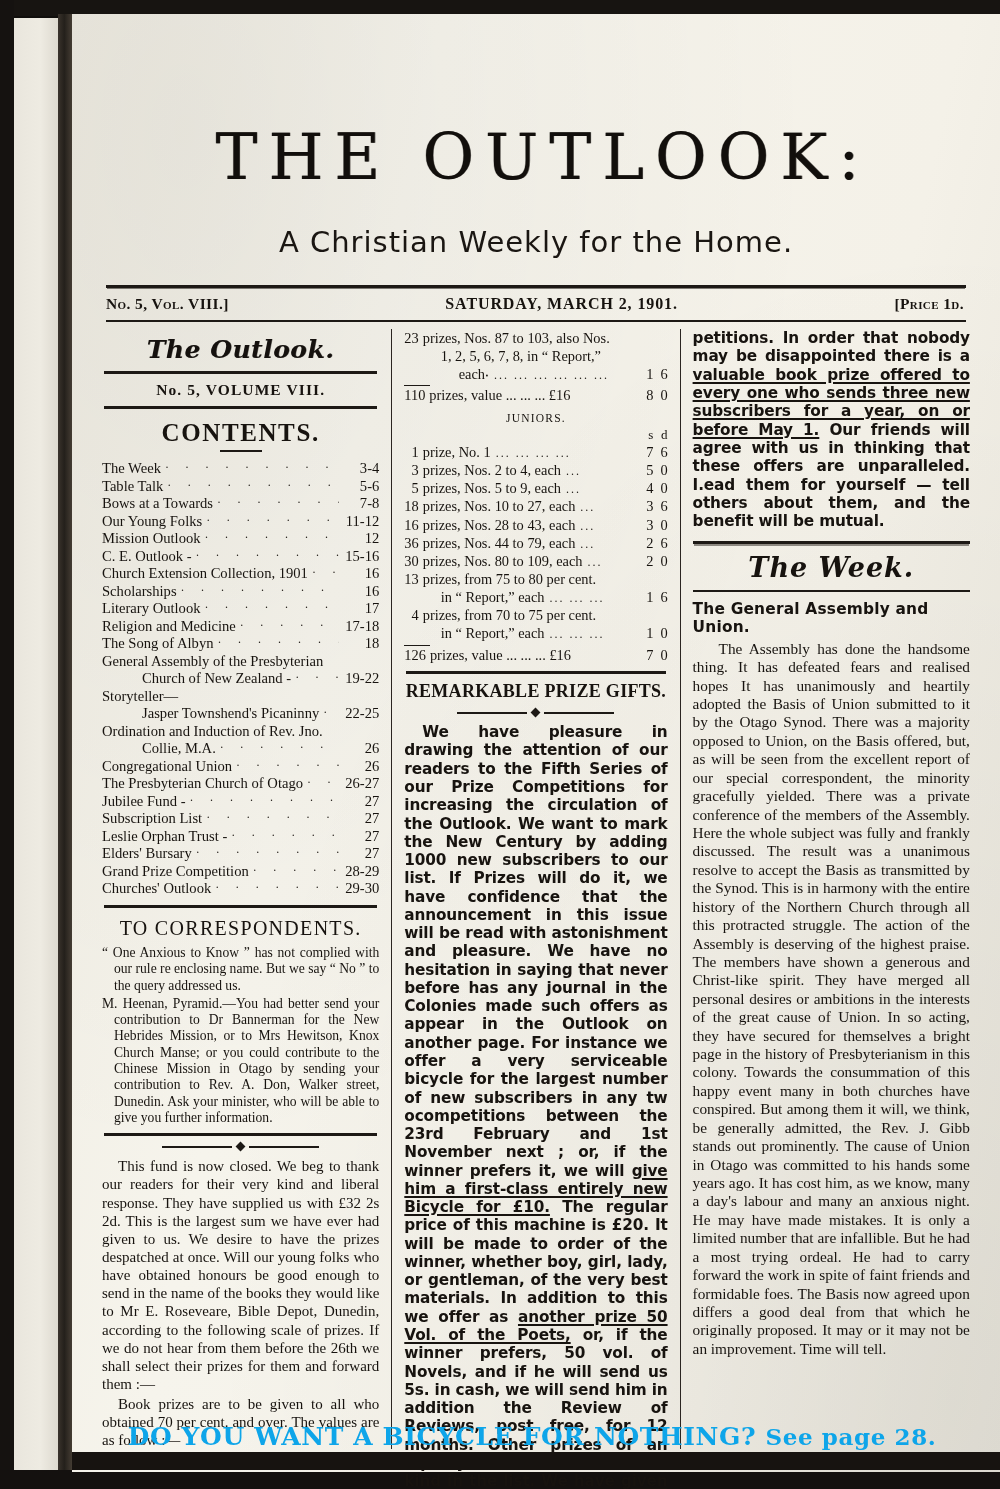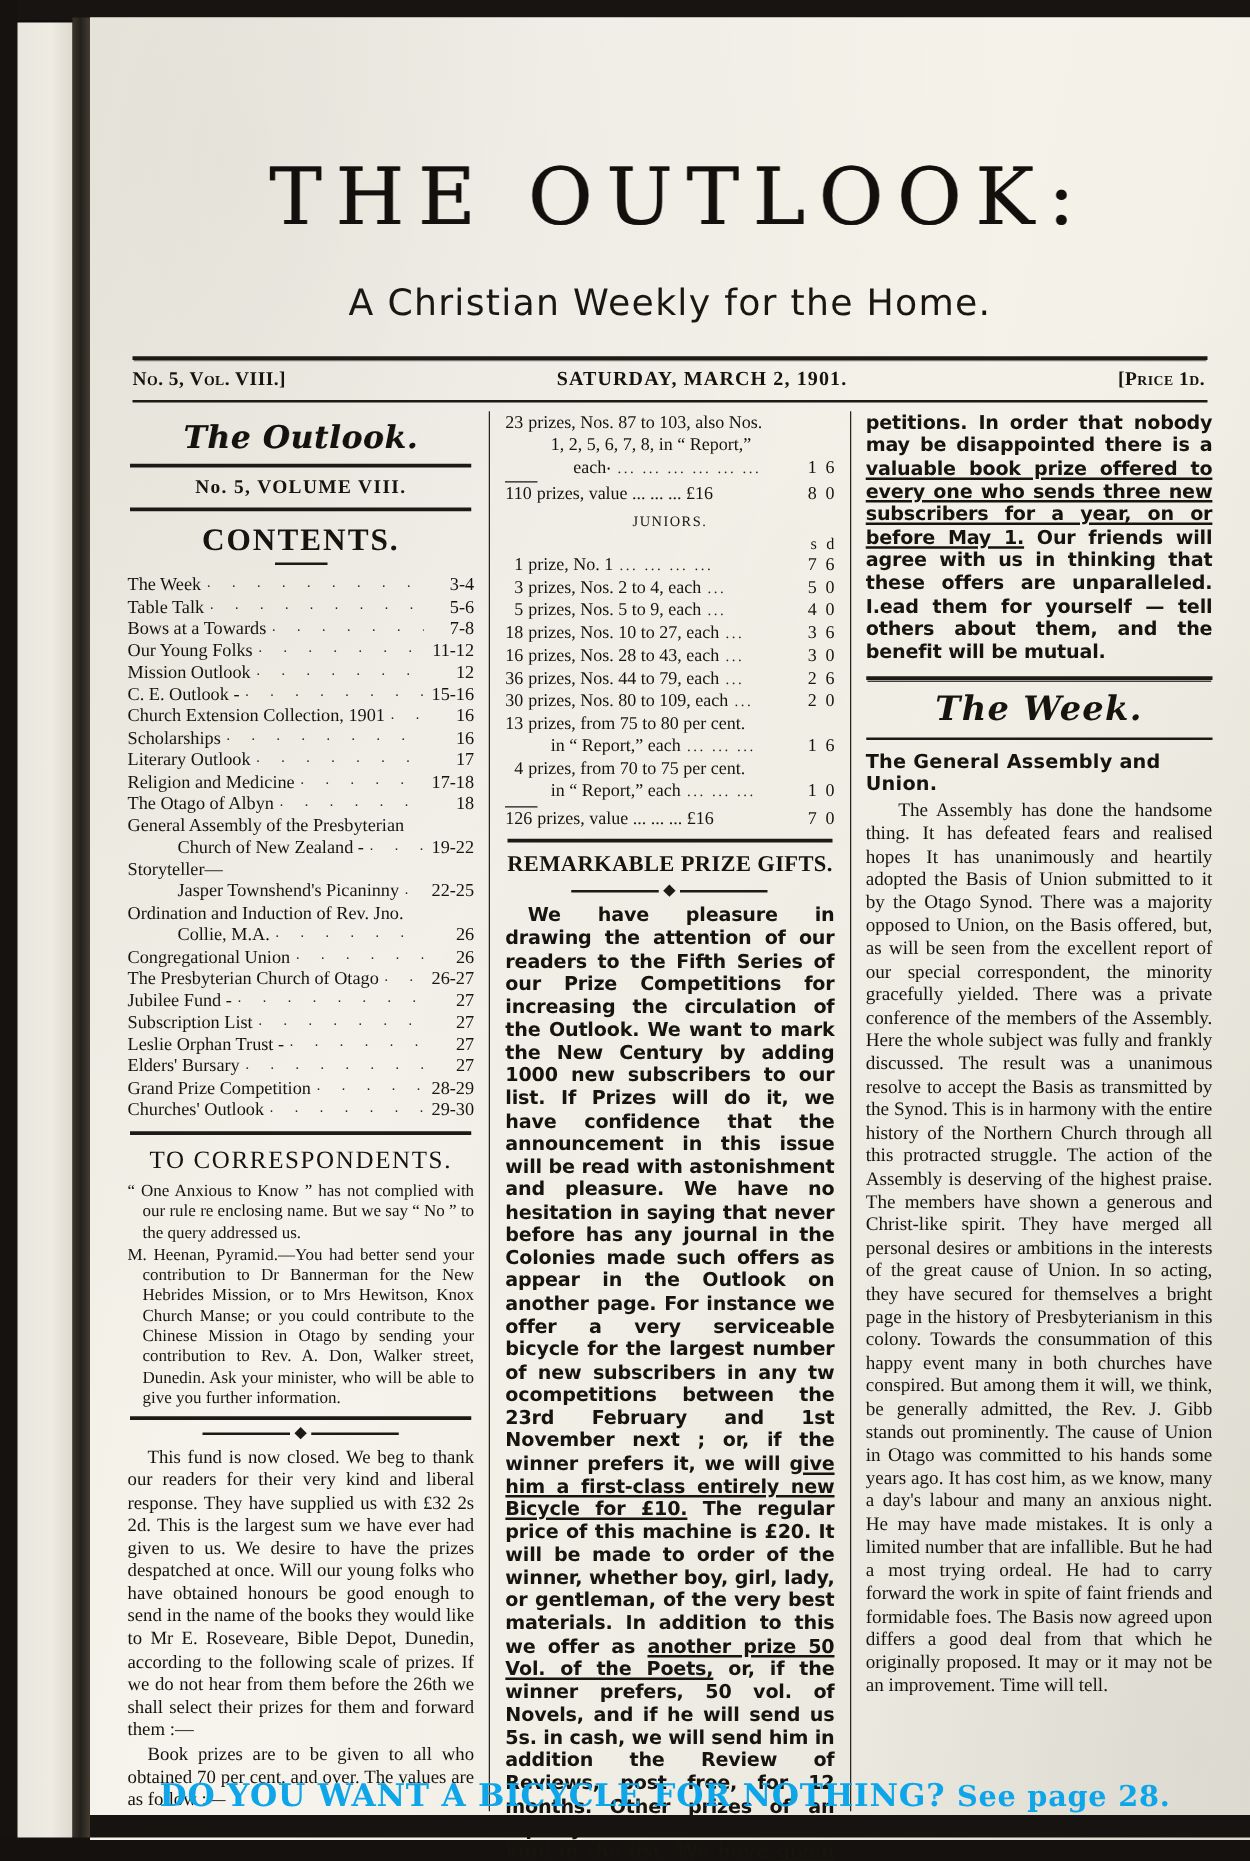--- a/index.html
+++ b/index.html
@@ -73,21 +73,21 @@
     font-size:25px;text-align:center;letter-spacing:.5px;
     font-style:italic;
     margin:6px 0 0 0;color:#15110e;
     text-shadow:0.5px 0 0 rgba(20,16,12,.5);
   }
   .hr-thick{border-top:3px solid #1d1915;margin:7px 2px;}
   .volline{text-align:center;font-size:15.5px;font-weight:700;letter-spacing:1.1px;margin:6px 0 0;}
   .contents-h{text-align:center;font-size:25px;font-weight:700;letter-spacing:1.6px;margin:10px 0 2px;}
   .mini-rule{width:42px;height:2.4px;background:#1d1915;margin:3px auto 8px auto;}
   .toc-wrap{text-align:left;font-size:14.6px;line-height:1.2;}
-  .toc-row{display:flex;align-items:center;}
+  .toc-row{display:flex;align-items:flex-start;}
   .toc-row .lbl{white-space:nowrap;}
   .toc-row .fill{flex:1;overflow:hidden;white-space:nowrap;letter-spacing:16px;
       color:#241f1a;font-size:12px;padding:0 4px;}
   .toc-row .pg{white-space:nowrap;min-width:40px;text-align:right;}
   .toc-cont{padding-left:40px;}
 
   .sec-h-center{text-align:center;font-size:20px;letter-spacing:1.3px;margin:9px 0 5px;}
   .corr p{font-size:13.6px;line-height:1.2;margin:0 0 2px 0;text-align:justify;
       text-indent:-12px;padding-left:12px;}
   .sc{font-variant:small-caps;}
@@ -218,21 +218,21 @@
                 <span class="lbl">Literary Outlook</span>
                 <span class="fill">············</span>
                 <span class="pg">17</span>
               </div>
               <div class="toc-row">
                 <span class="lbl">Religion and Medicine</span>
                 <span class="fill">············</span>
                 <span class="pg">17-18</span>
               </div>
               <div class="toc-row">
-                <span class="lbl">The Otago of Albyn</span>
+                <span class="lbl">The Song of Albyn</span>
                 <span class="fill">············</span>
                 <span class="pg">18</span>
               </div>
               <div class="toc-row">
                 <span class="lbl">General Assembly of the Presbyterian</span>
                 <span class="fill"></span>
                 <span class="pg"></span>
               </div>
               <div class="toc-row toc-cont">
                 <span class="lbl">Church of New Zealand -</span>

